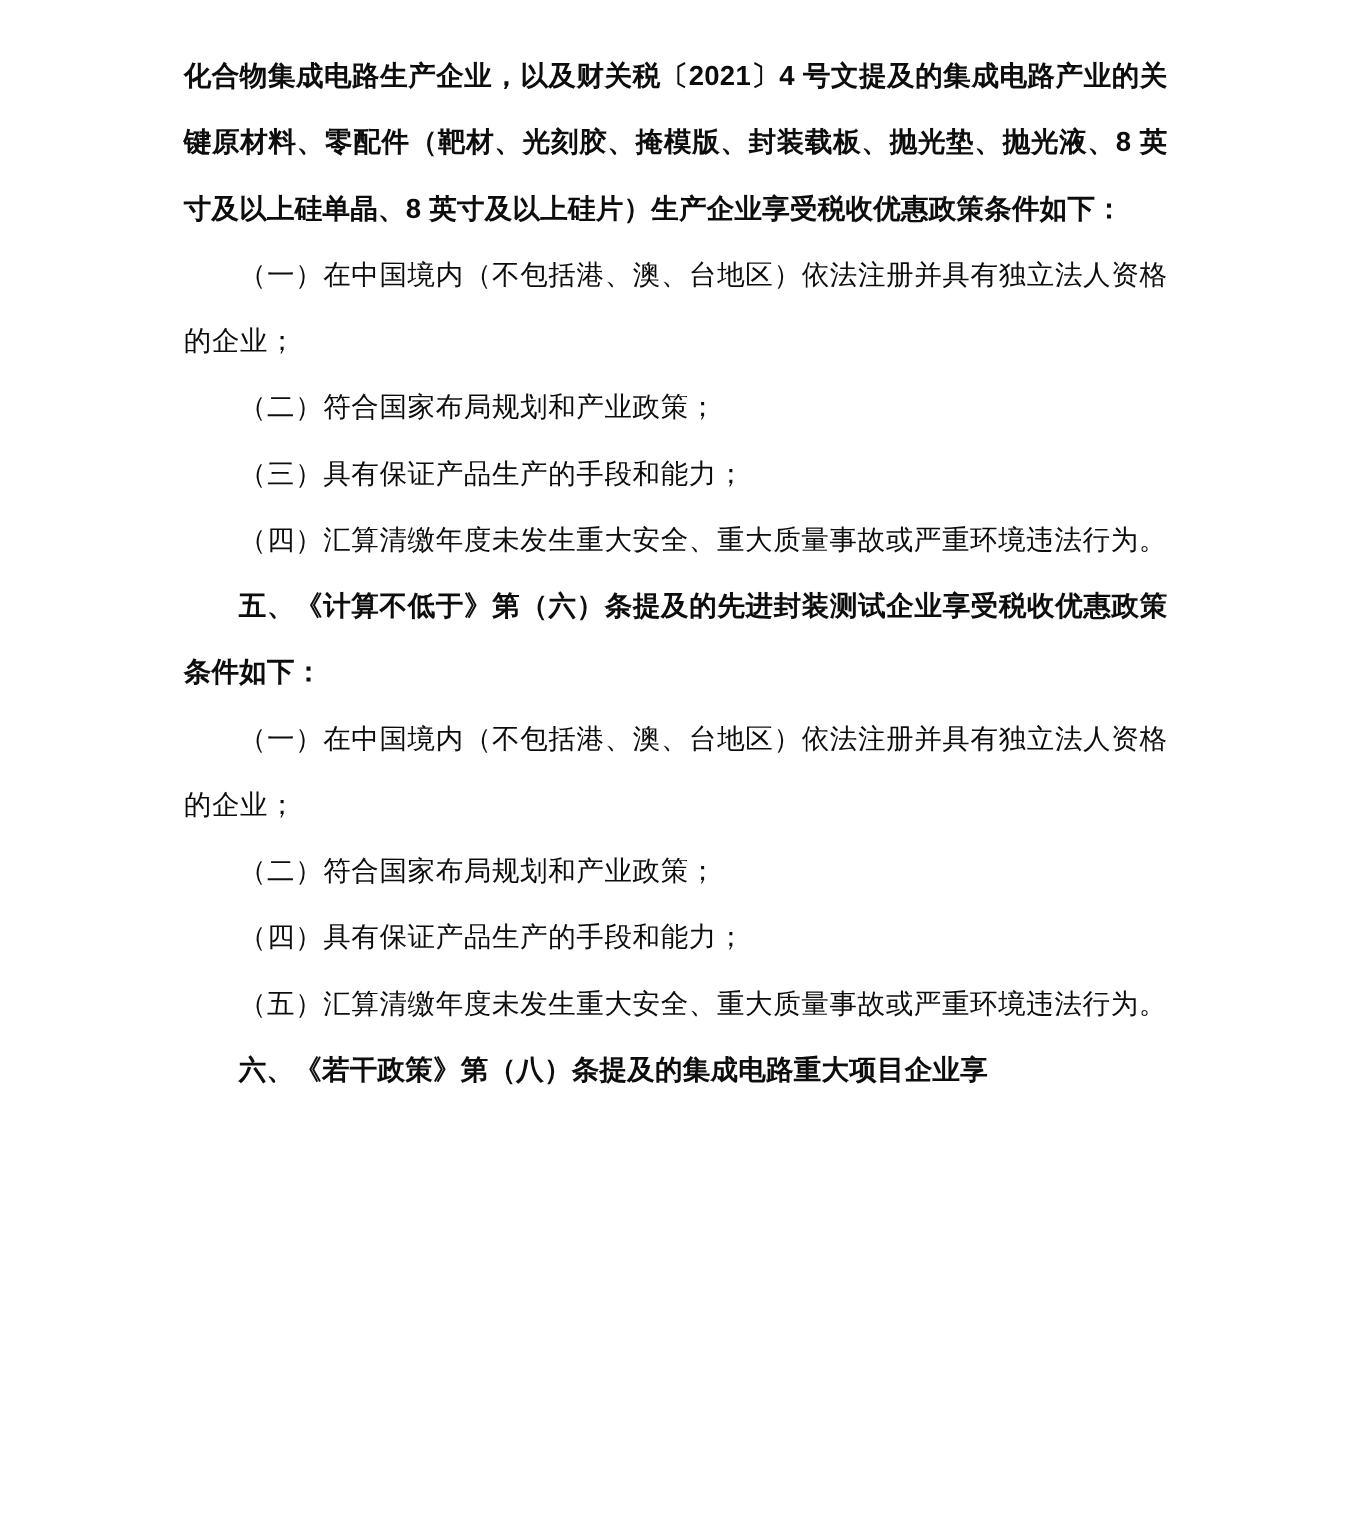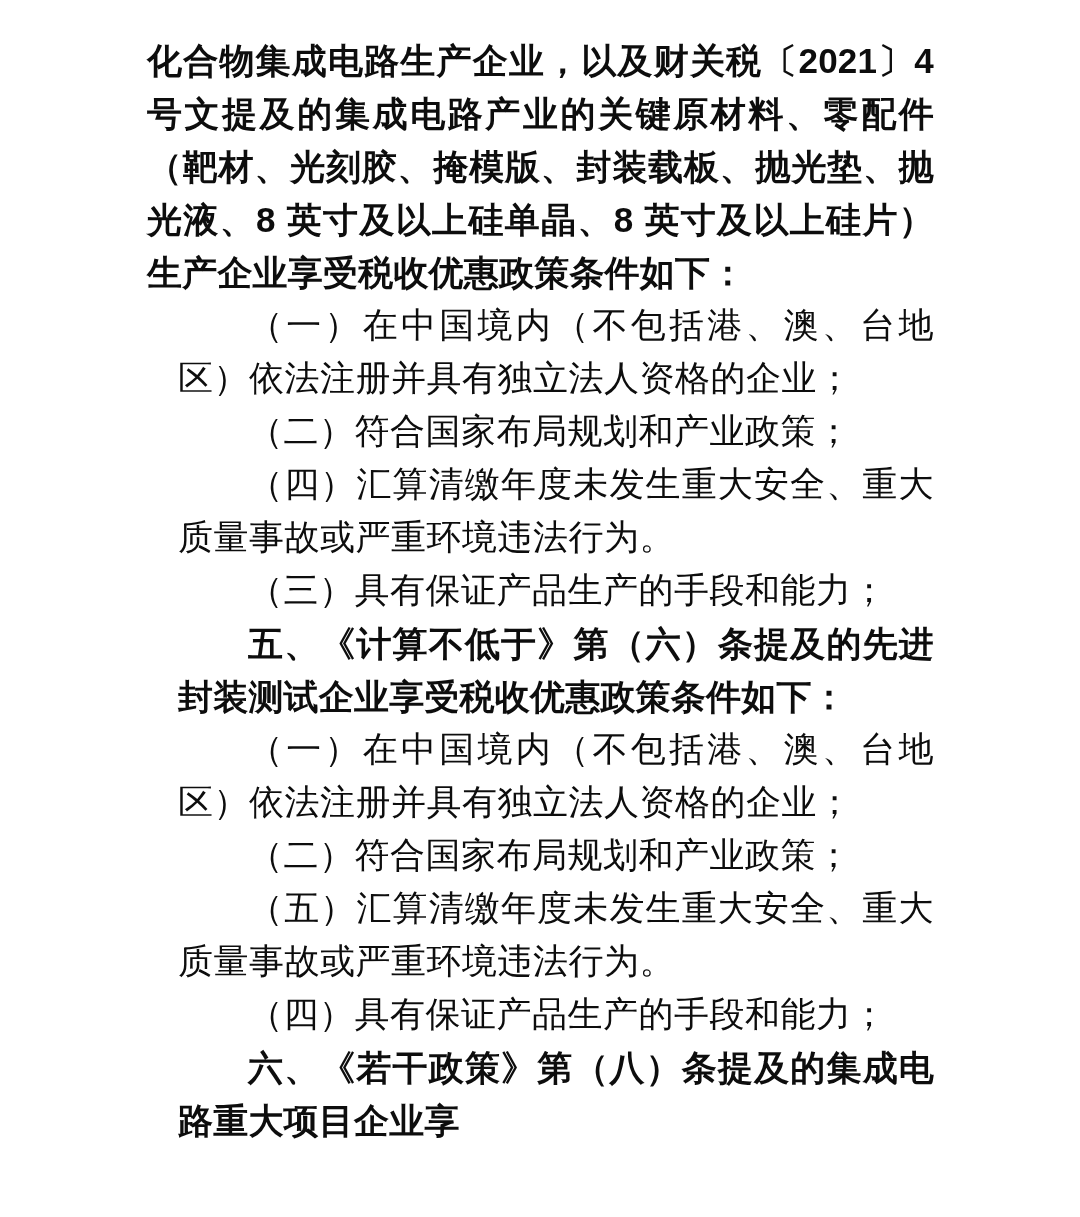--- a/index.html
+++ b/index.html
@@ -15,47 +15,46 @@
   }
   .page {
     position: absolute;
     left: 147px;
     top: 34px;
     width: 787px;
     color: #000000;
   }
   .para {
     font-family: "Liberation Serif", "DejaVu Serif", serif;
-    font-size: 35px;
+    font-size: 22px;
     line-height: 53px;
     text-align: justify;
     text-justify: inter-ideograph;
     letter-spacing: 0.5px;
     margin: 0;
     padding: 0;
     color: #0d0d0d;
   }
   .para.indent {
     text-indent: 2em;
-    margin-left: 31px;
   }
   .para.bold {
     font-family: "Liberation Sans", "DejaVu Sans", sans-serif;
     font-weight: 700;
     letter-spacing: 0.2px;
   }
 </style>
 </head>
 <body>
 
 <div class="page">
   <p class="para bold">化合物集成电路生产企业，以及财关税〔2021〕4 号文提及的集成电路产业的关键原材料、零配件（靶材、光刻胶、掩模版、封装载板、抛光垫、抛光液、8 英寸及以上硅单晶、8 英寸及以上硅片）生产企业享受税收优惠政策条件如下：</p>
   <p class="para indent">（一）在中国境内（不包括港、澳、台地区）依法注册并具有独立法人资格的企业；</p>
   <p class="para indent">（二）符合国家布局规划和产业政策；</p>
+  <p class="para indent">（三）具有保证产品生产的手段和能力；</p>
   <p class="para indent">（四）汇算清缴年度未发生重大安全、重大质量事故或严重环境违法行为。</p>
-  <p class="para indent">（三）具有保证产品生产的手段和能力；</p>
   <p class="para bold indent">五、《计算不低于》第（六）条提及的先进封装测试企业享受税收优惠政策条件如下：</p>
   <p class="para indent">（一）在中国境内（不包括港、澳、台地区）依法注册并具有独立法人资格的企业；</p>
   <p class="para indent">（二）符合国家布局规划和产业政策；</p>
+  <p class="para indent">（四）具有保证产品生产的手段和能力；</p>
   <p class="para indent">（五）汇算清缴年度未发生重大安全、重大质量事故或严重环境违法行为。</p>
-  <p class="para indent">（四）具有保证产品生产的手段和能力；</p>
   <p class="para bold indent">六、《若干政策》第（八）条提及的集成电路重大项目企业享</p>
 </div>
 
 </body></html>

